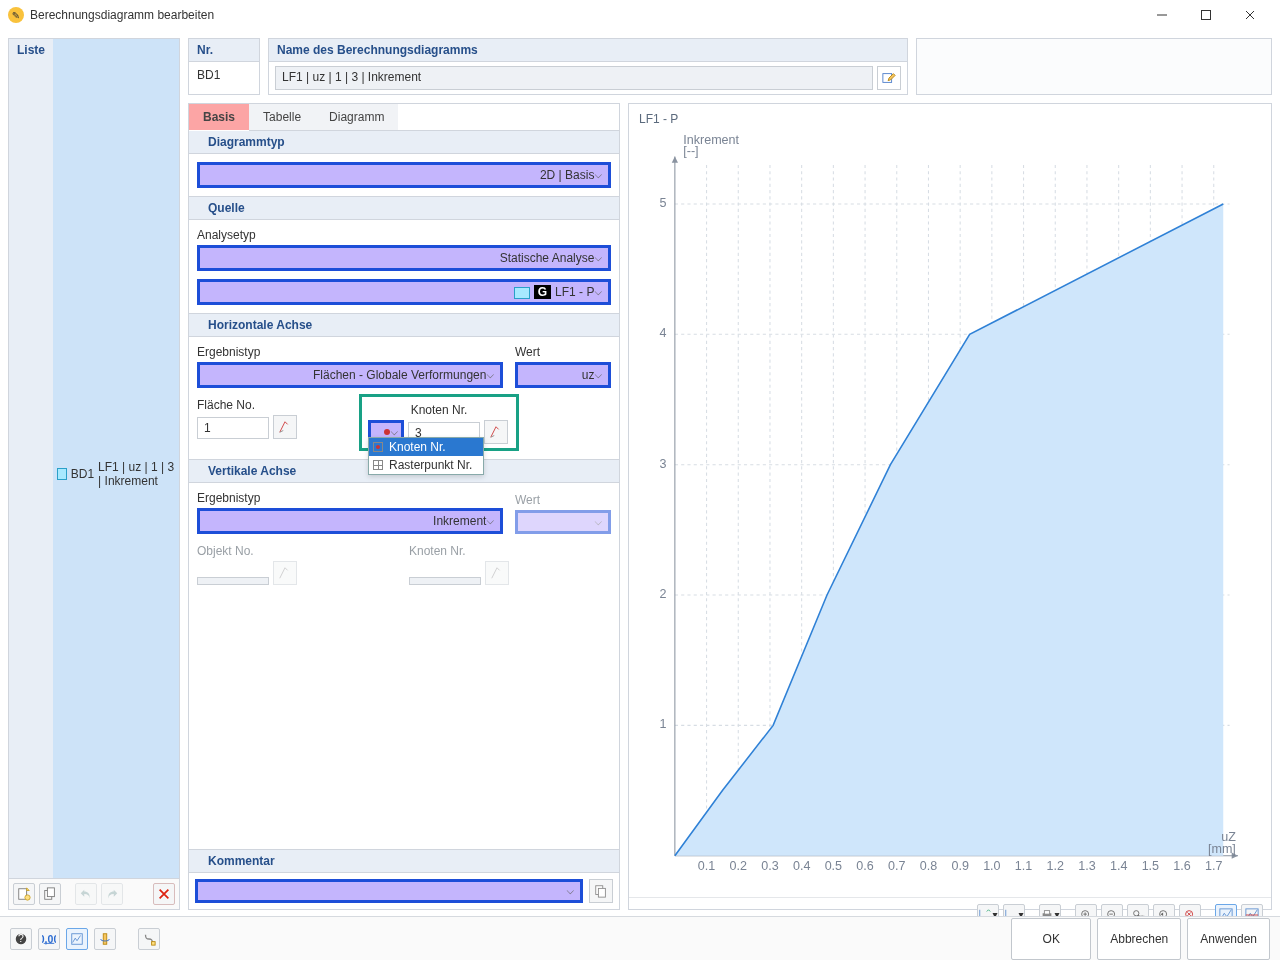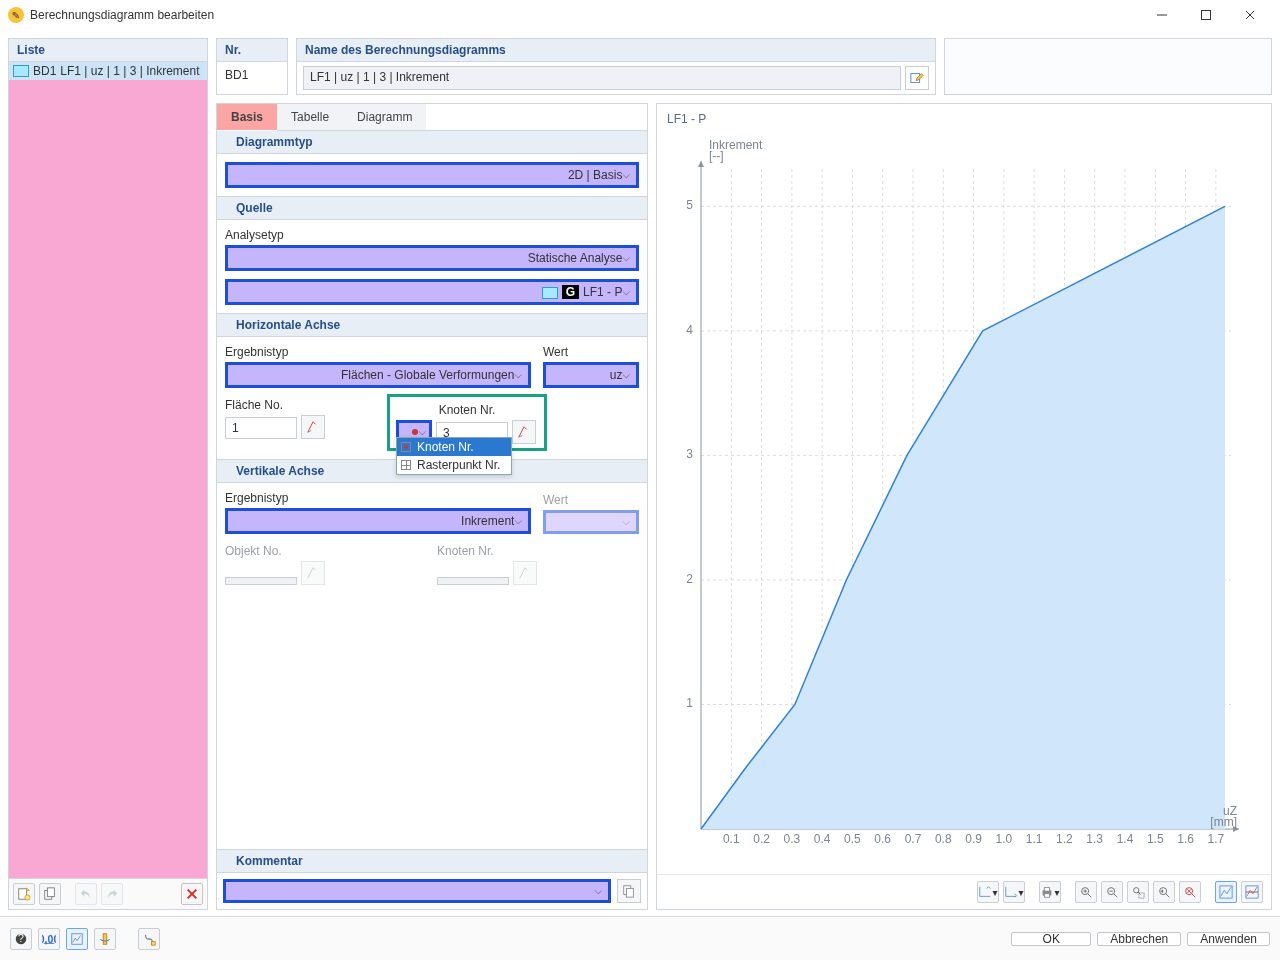--- a/index.html
+++ b/index.html
@@ -6,21 +6,21 @@
   body{margin:0;background:#fff;width:1280px;height:960px;overflow:hidden}
   
   .titlebar{height:30px;display:flex;align-items:center;padding:0 8px;border-bottom:0}
   .titlebar .win-icon{width:16px;height:16px;margin-right:6px;background:#f9c23c;border-radius:50%;display:flex;align-items:center;justify-content:center;font-size:10px}
   .titlebar .title{flex:1;font-size:12px;color:#333}
   .titlebar .winbtn{width:44px;height:28px;display:flex;align-items:center;justify-content:center;color:#333}
   .titlebar .winbtn svg{width:12px;height:12px;stroke:#333;fill:none;stroke-width:1}
   
   .client{position:absolute;left:8px;right:8px;top:38px;bottom:50px;display:flex;gap:8px}
   
-  .list-panel{width:200px;border:1px solid #d0d5dd;background:#f9a8d4;display:flex;flex-direction:column;position:relative}
+  .list-panel{width:172px;border:1px solid #d0d5dd;background:#f9a8d4;display:flex;flex-direction:row;position:relative}
   .panel-head{background:#e8eef6;color:#264f8a;font-weight:600;padding:4px 8px;border-bottom:1px solid #d0d5dd}
   .list-row{display:flex;align-items:center;padding:2px 4px;background:#cde3f8;gap:4px}
   .list-row .swatch{width:16px;height:12px;background:#a7e9ff;border:1px solid #2aa0c9}
   .list-row .bd{font-weight:400}
   .list-toolbar{position:absolute;left:0;right:0;bottom:0;padding:4px;display:flex;gap:4px;align-items:center;border-top:1px solid #d0d5dd;background:#fafafa}
   .tbtn{width:22px;height:22px;border:1px solid #c9ced4;background:#f5f6f7;display:flex;align-items:center;justify-content:center;border-radius:2px}
   .tbtn svg{width:14px;height:14px}
   .tbtn.red{color:#d21;border-color:#d8bcbc}
   .list-toolbar .spacer{flex:1}
   
@@ -74,21 +74,21 @@
   .chart-titles .t1{color:#5b6a7d}
   .chart-titles .t2{color:#5b6a7d}
   .chart-wrap{flex:1;position:relative;margin:4px 10px 4px 4px}
   .plot-svg{width:100%;height:100%}
   .chart-toolbar{display:flex;justify-content:flex-end;gap:4px;padding:6px 8px;border-top:1px solid #e5e7ea}
   .chart-toolbar .grp{display:flex;gap:4px}
   .chart-toolbar .sep{width:6px}
   .tbtn.sel{border-color:#6ba7e8;background:#eaf3fd}
   .bottombar{position:absolute;left:0;right:0;bottom:0;height:44px;border-top:1px solid #d6dadf;background:#fafafa;display:flex;align-items:center;padding:0 10px;gap:6px}
   .bottombar .spacer{flex:1}
-  .mainbtn{min-width:80px;height:14px;border:1px solid #c2c7cd;background:#fff;border-radius:2px;display:flex;align-items:center;justify-content:center;padding:0 12px}
+  .mainbtn{min-width:80px;height:42px;border:1px solid #c2c7cd;background:#fff;border-radius:2px;display:flex;align-items:center;justify-content:center;padding:0 12px}
   .caret{font-size:10px}
 </style>
 </head>
 <body>
 
 <div class="titlebar">
   <div class="win-icon">✎</div>
   <div class="title">Berechnungsdiagramm bearbeiten</div>
   <div class="winbtn">
       <svg viewBox="0 0 12 12">

